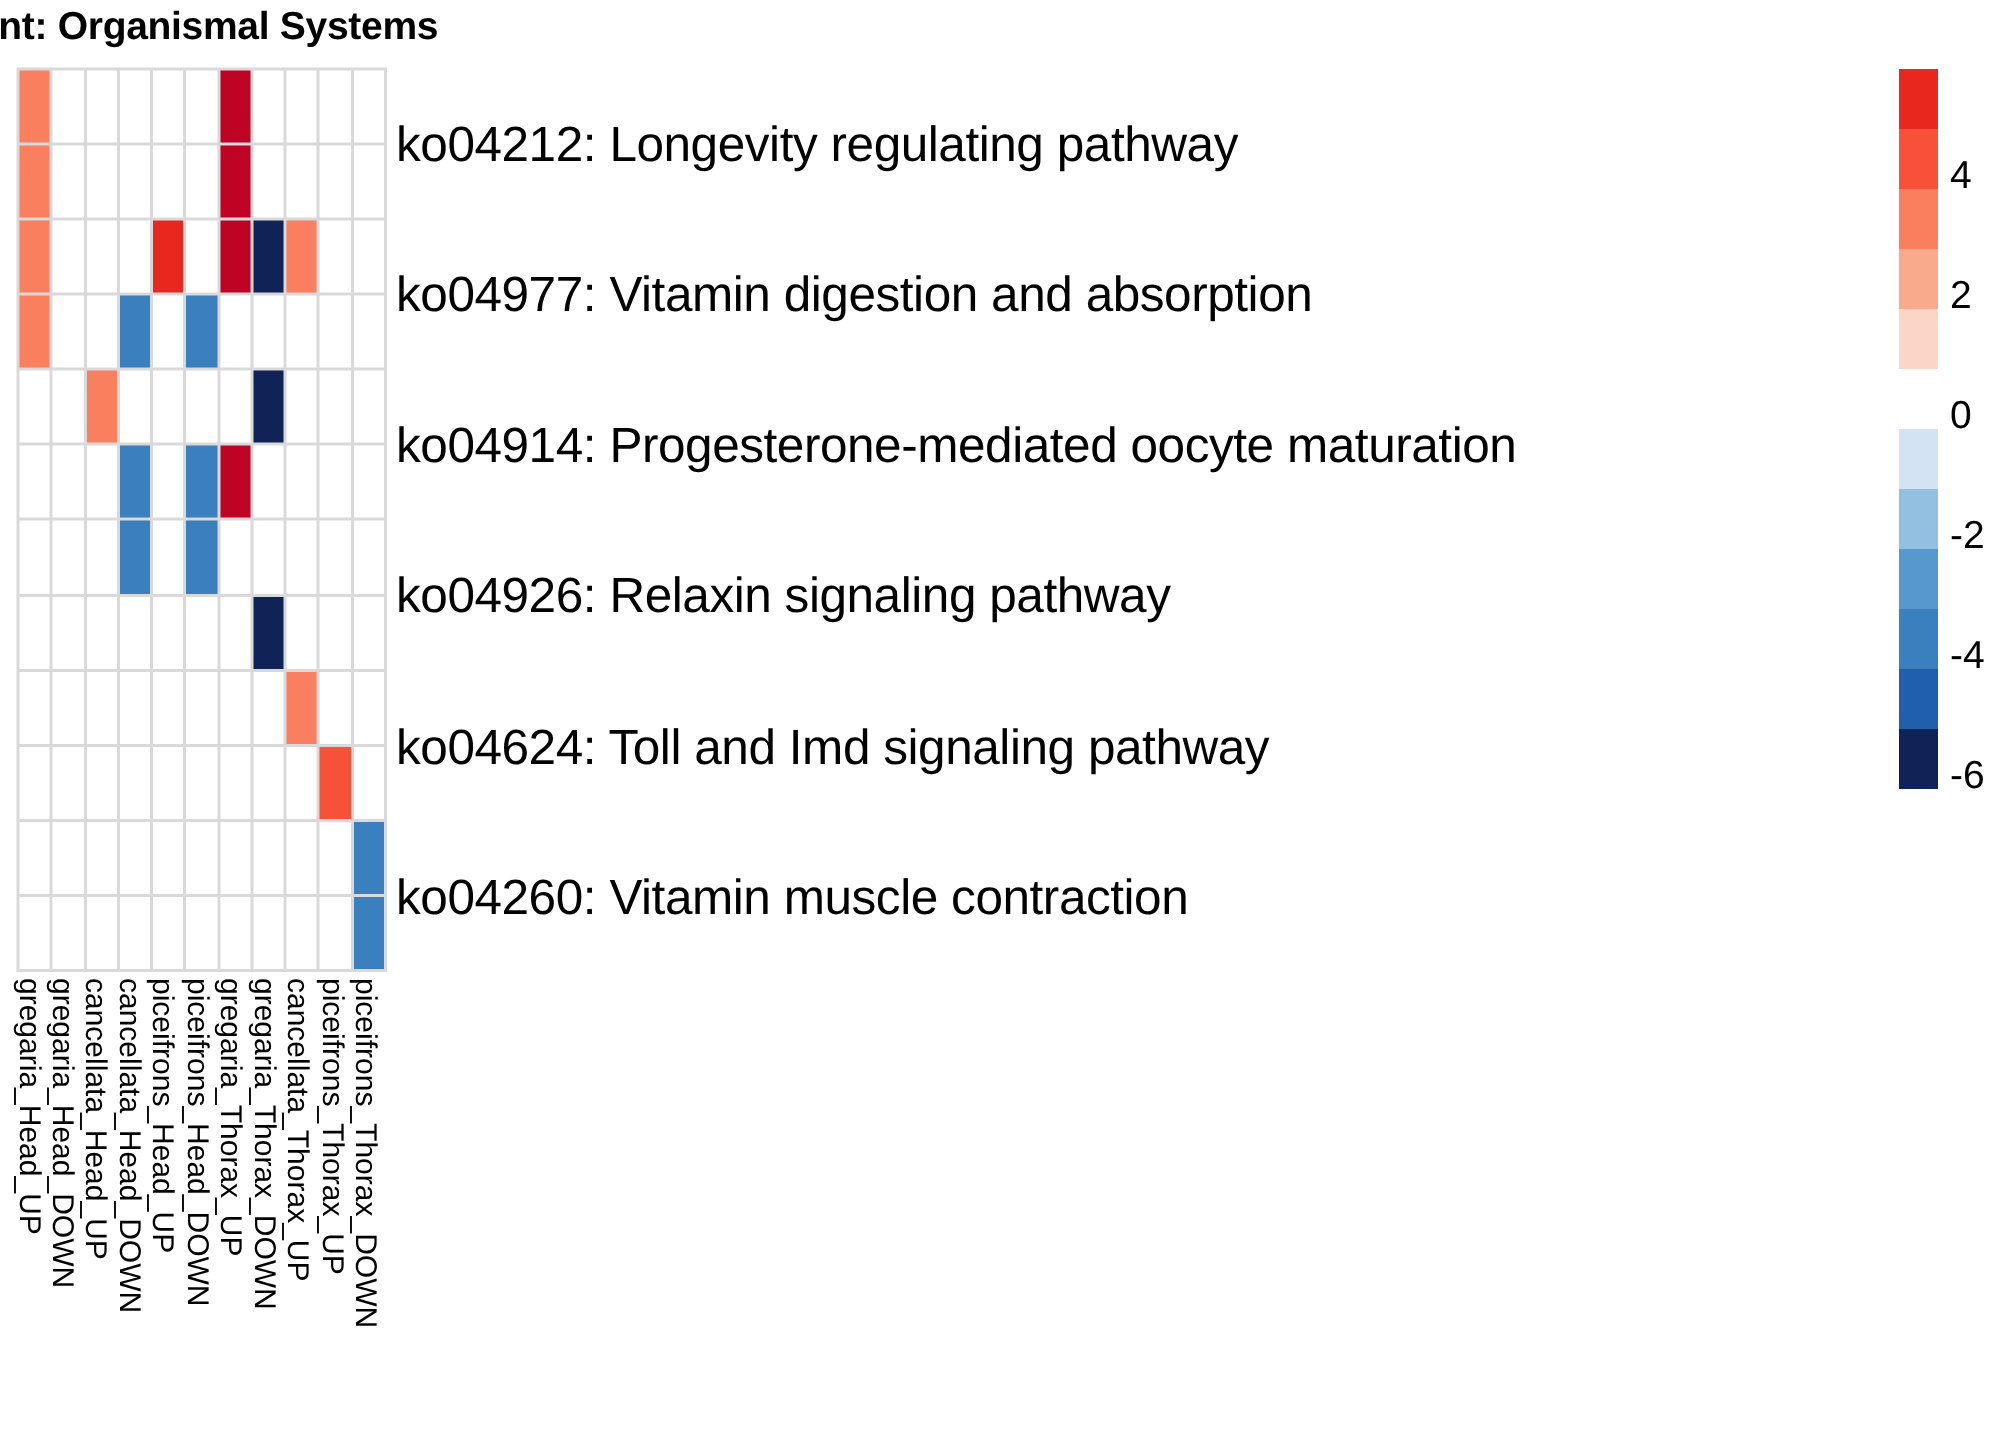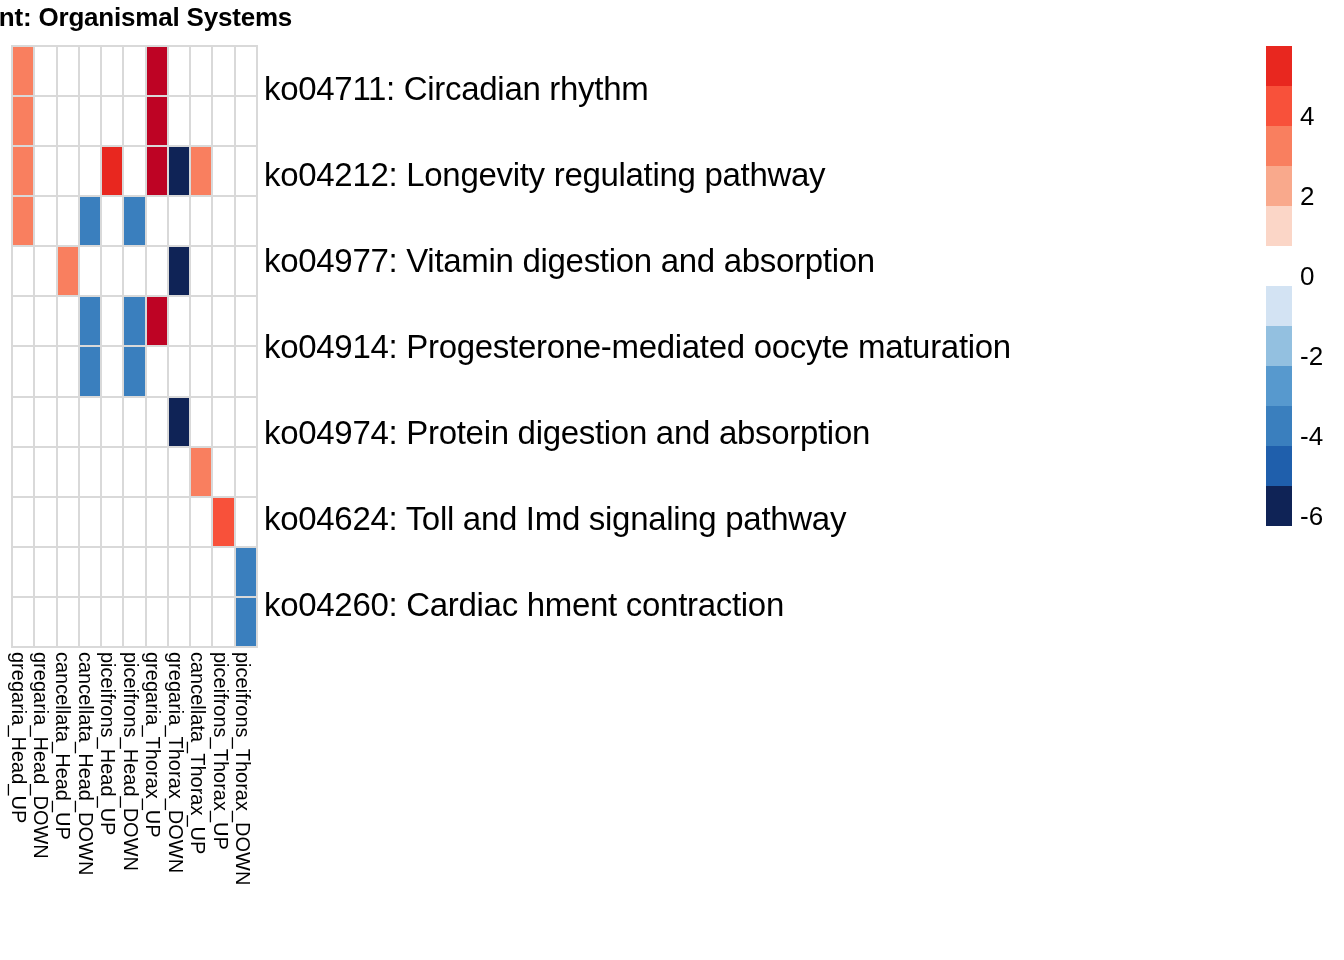--- a/index.html
+++ b/index.html
@@ -242,27 +242,26 @@
     <div class="hm-cell" style="background: rgb(255, 255, 255);"></div>
     <div class="hm-cell" style="background: rgb(255, 255, 255);"></div>
     <div class="hm-cell" style="background: rgb(255, 255, 255);"></div>
     <div class="hm-cell" style="background: rgb(255, 255, 255);"></div>
     <div class="hm-cell" style="background: rgb(255, 255, 255);"></div>
     <div class="hm-cell" style="background: rgb(255, 255, 255);"></div>
     <div class="hm-cell" style="background: rgb(58, 127, 190);"></div>
   </div>
 
 <div id="row-labels">
-    <div class="row-label">ko04711: Circadian rhythm</div>
     <div class="row-label">ko04212: Longevity regulating pathway</div>
     <div class="row-label">ko04977: Vitamin digestion and absorption</div>
     <div class="row-label">ko04914: Progesterone-mediated oocyte maturation</div>
-    <div class="row-label">ko04974: Protein digestion and absorption</div>
+    <div class="row-label">ko04926: Relaxin signaling pathway</div>
     <div class="row-label">ko04624: Toll and Imd signaling pathway</div>
-    <div class="row-label">ko04260: Cardiac hment contraction</div>
+    <div class="row-label">ko04260: Vitamin muscle contraction</div>
   </div>
 
 <div id="col-labels">
     <div class="col-label" style="left: 17.5145px;">gregaria_Head_UP</div>
     <div class="col-label" style="left: 39.9691px;">gregaria_Head_DOWN</div>
     <div class="col-label" style="left: 62.4236px;">cancellata_Head_UP</div>
     <div class="col-label" style="left: 84.8782px;">cancellata_Head_DOWN</div>
     <div class="col-label" style="left: 107.333px;">piceifrons_Head_UP</div>
     <div class="col-label" style="left: 129.787px;">piceifrons_Head_DOWN</div>
     <div class="col-label" style="left: 152.242px;">gregaria_Thorax_UP</div>

